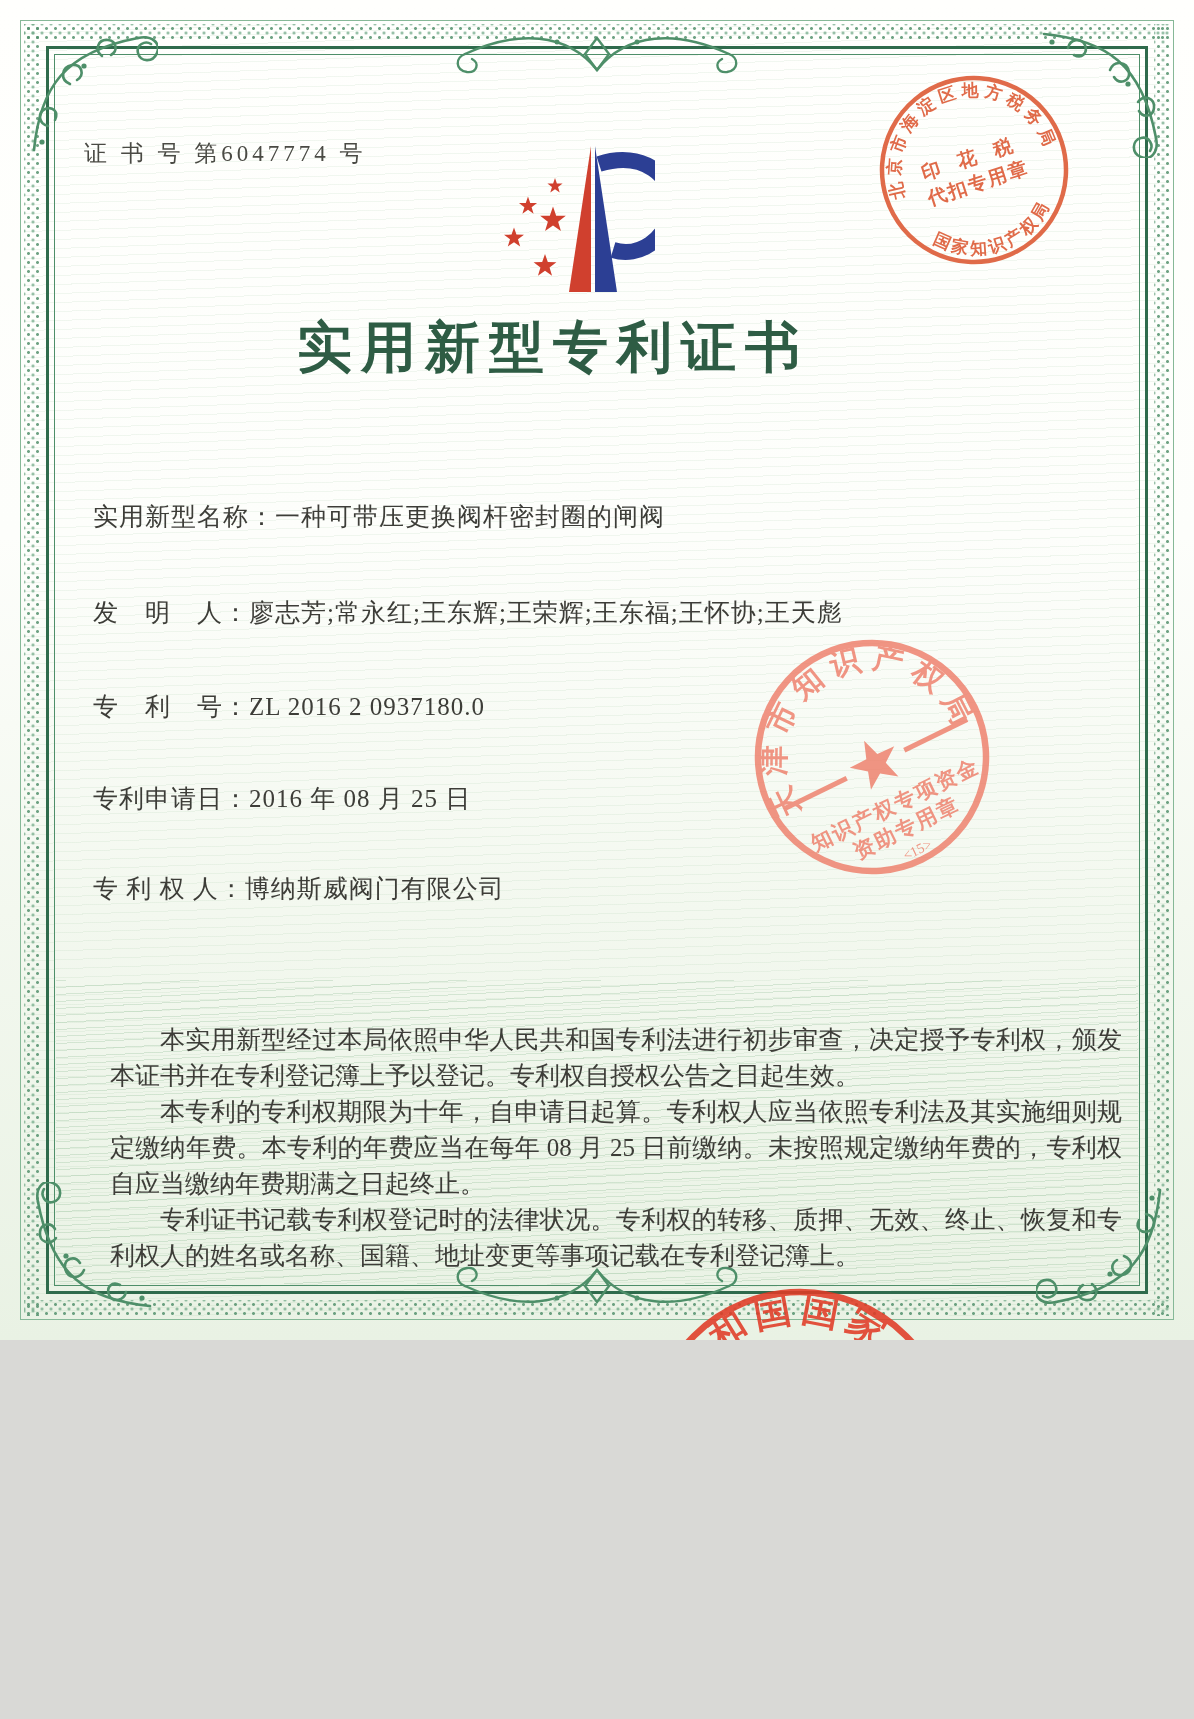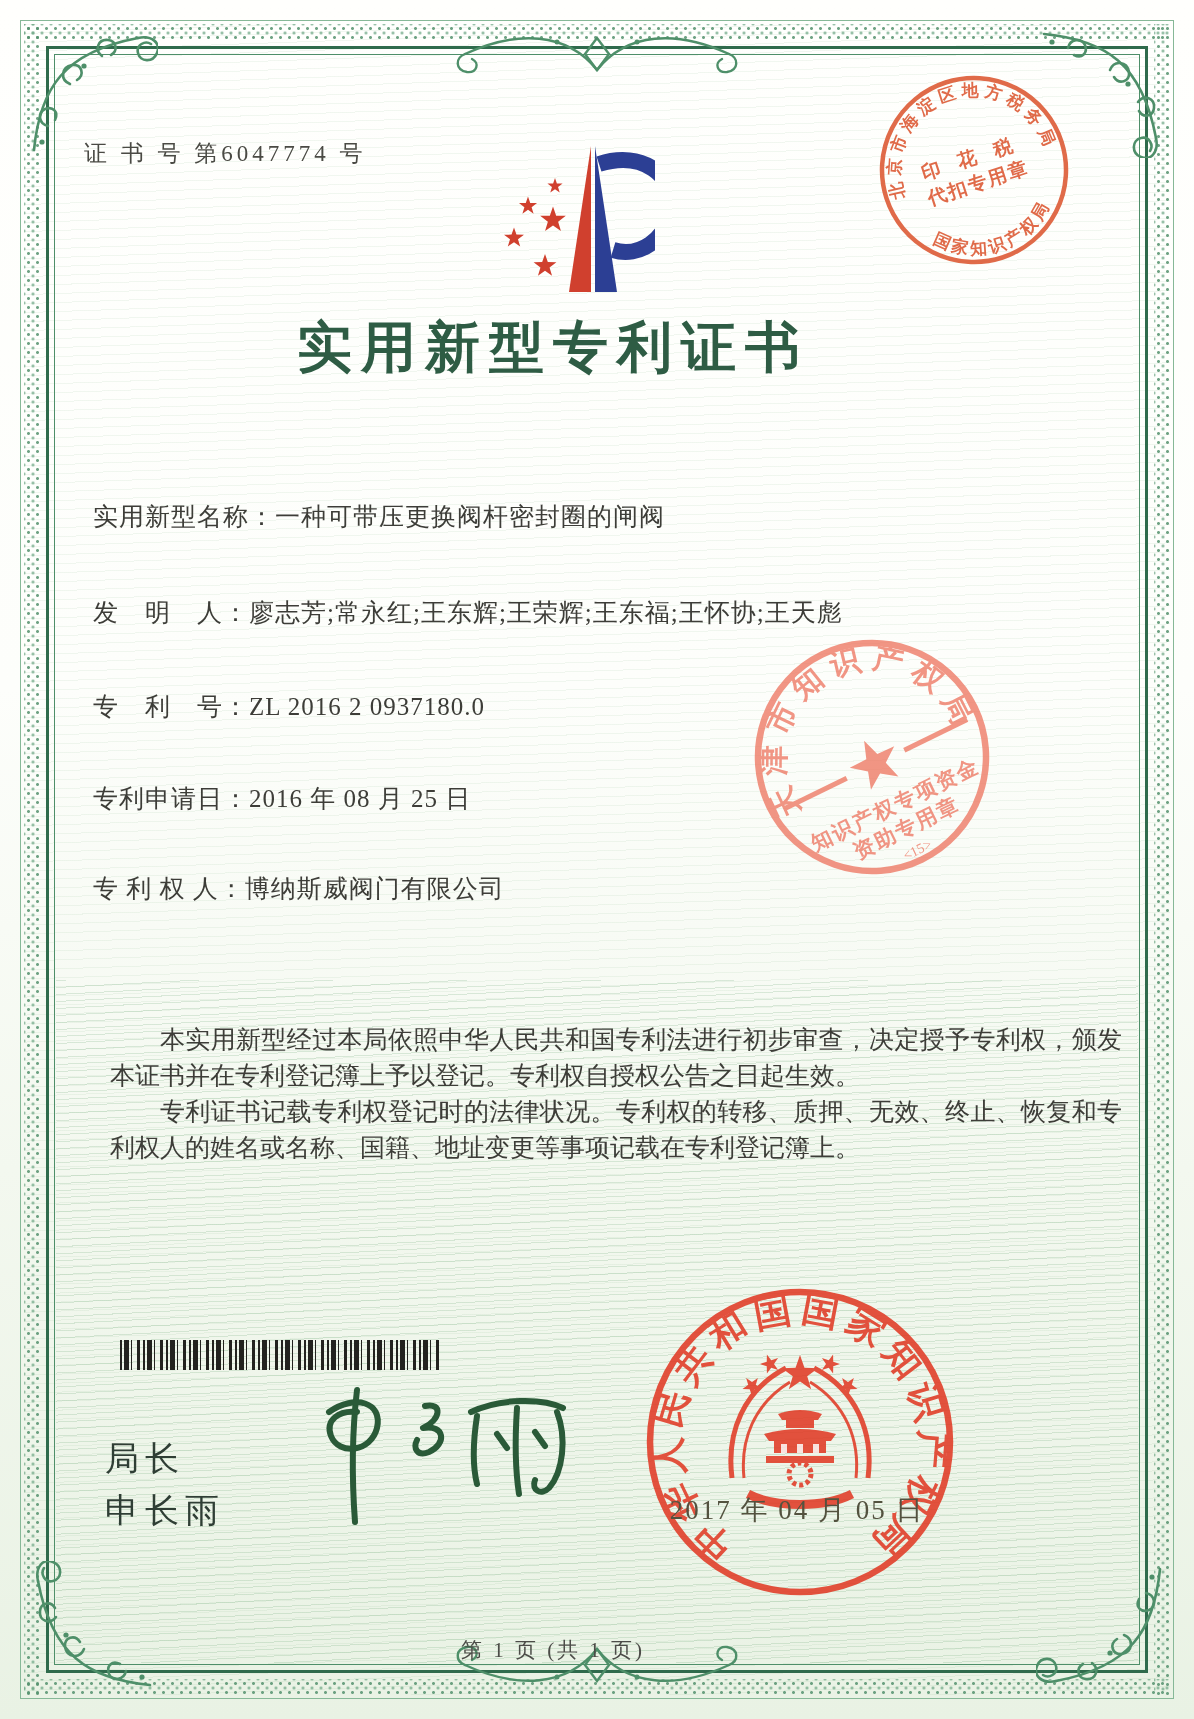--- a/index.html
+++ b/index.html
@@ -1,17 +1,17 @@
 <!DOCTYPE html>
 <html><head>
 <meta charset="utf-8">
 <style>
   html,body{margin:0;padding:0;background:#d9d9d6;}
   .page{
-    position:relative;width:1194px;height:1719px;margin:0 auto;overflow:hidden;
+    position:relative;width:1194px;height:1340px;margin:0 auto;overflow:hidden;
     background:linear-gradient(180deg,#fffffd 0%,#fdfefb 40%,#f3f8ef 68%,#e9f2e4 100%);
     font-family:"Liberation Serif","DejaVu Serif",serif;color:#3d3d38;
   }
   
   .waves-all{position:absolute;inset:24px;
     background:repeating-linear-gradient(178deg,rgba(120,175,125,.10) 0 1px,rgba(0,0,0,0) 1px 9px);}
   .waves-bottom{position:absolute;left:56px;right:56px;top:980px;bottom:56px;
     background:repeating-linear-gradient(177deg,rgba(105,165,115,.22) 0 1px,rgba(0,0,0,0) 1px 7px);}
   
   .frame-hair{position:absolute;inset:20px;border:1px solid #86b897;}
@@ -190,20 +190,21 @@
         <use href="#star5" xlink:href="#star5" transform="translate(132,140) scale(2.6)"></use>
         <text x="132" y="192" text-anchor="middle" font-size="21" letter-spacing="2" font-weight="bold">知识产权专项资金</text>
         <text x="132" y="218" text-anchor="middle" font-size="21" letter-spacing="2" font-weight="bold">资助专用章</text>
         <text x="132" y="240" text-anchor="middle" font-size="14">&lt;15&gt;</text>
       </g>
     </svg>
   </div>
 
   <div class="body-text">
     <p>本实用新型经过本局依照中华人民共和国专利法进行初步审查，决定授予专利权，颁发本证书并在专利登记簿上予以登记。专利权自授权公告之日起生效。</p>
+    <p>本专利的专利权期限为十年，自申请日起算。专利权人应当依照专利法及其实施细则规定缴纳年费。本专利的年费应当在每年 08 月 25 日前缴纳。未按照规定缴纳年费的，专利权自应当缴纳年费期满之日起终止。</p>
     <p>专利证书记载专利权登记时的法律状况。专利权的转移、质押、无效、终止、恢复和专利权人的姓名或名称、国籍、地址变更等事项记载在专利登记簿上。</p>
   </div>
 
   <div class="barcode"></div>
 
   <div class="director">
     <div>局长</div>
     <div>申长雨</div>
   </div>
 

